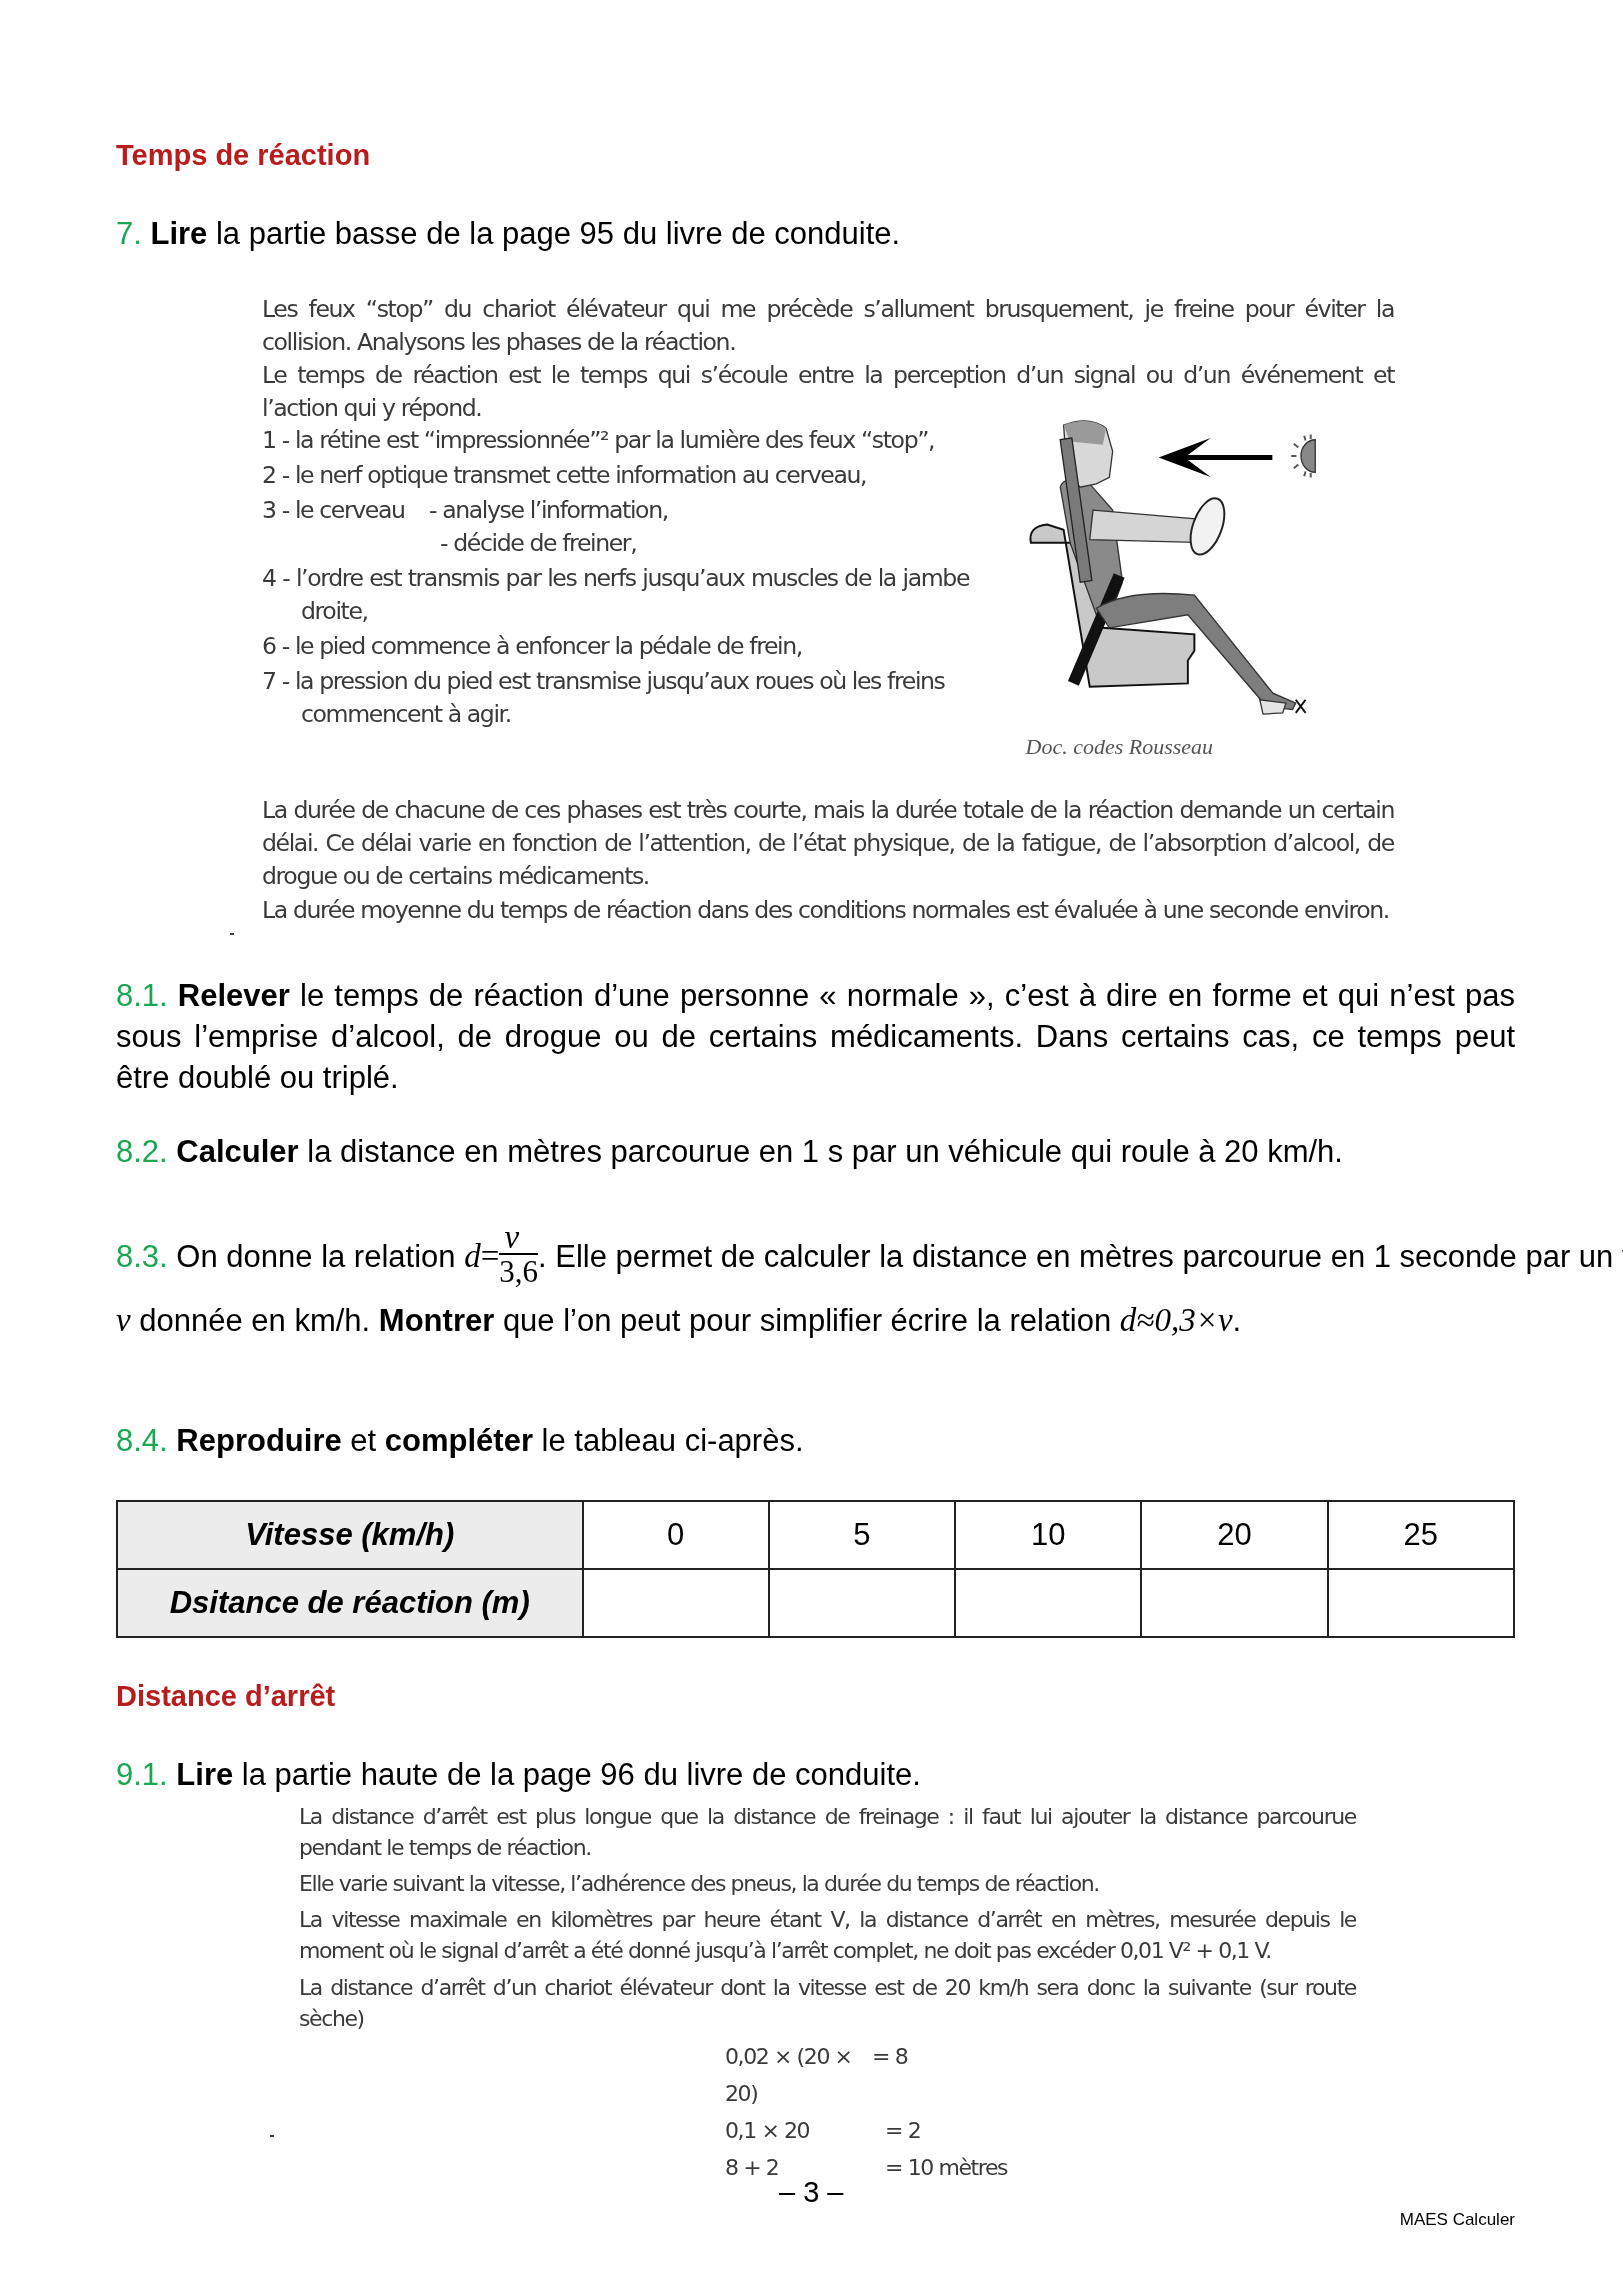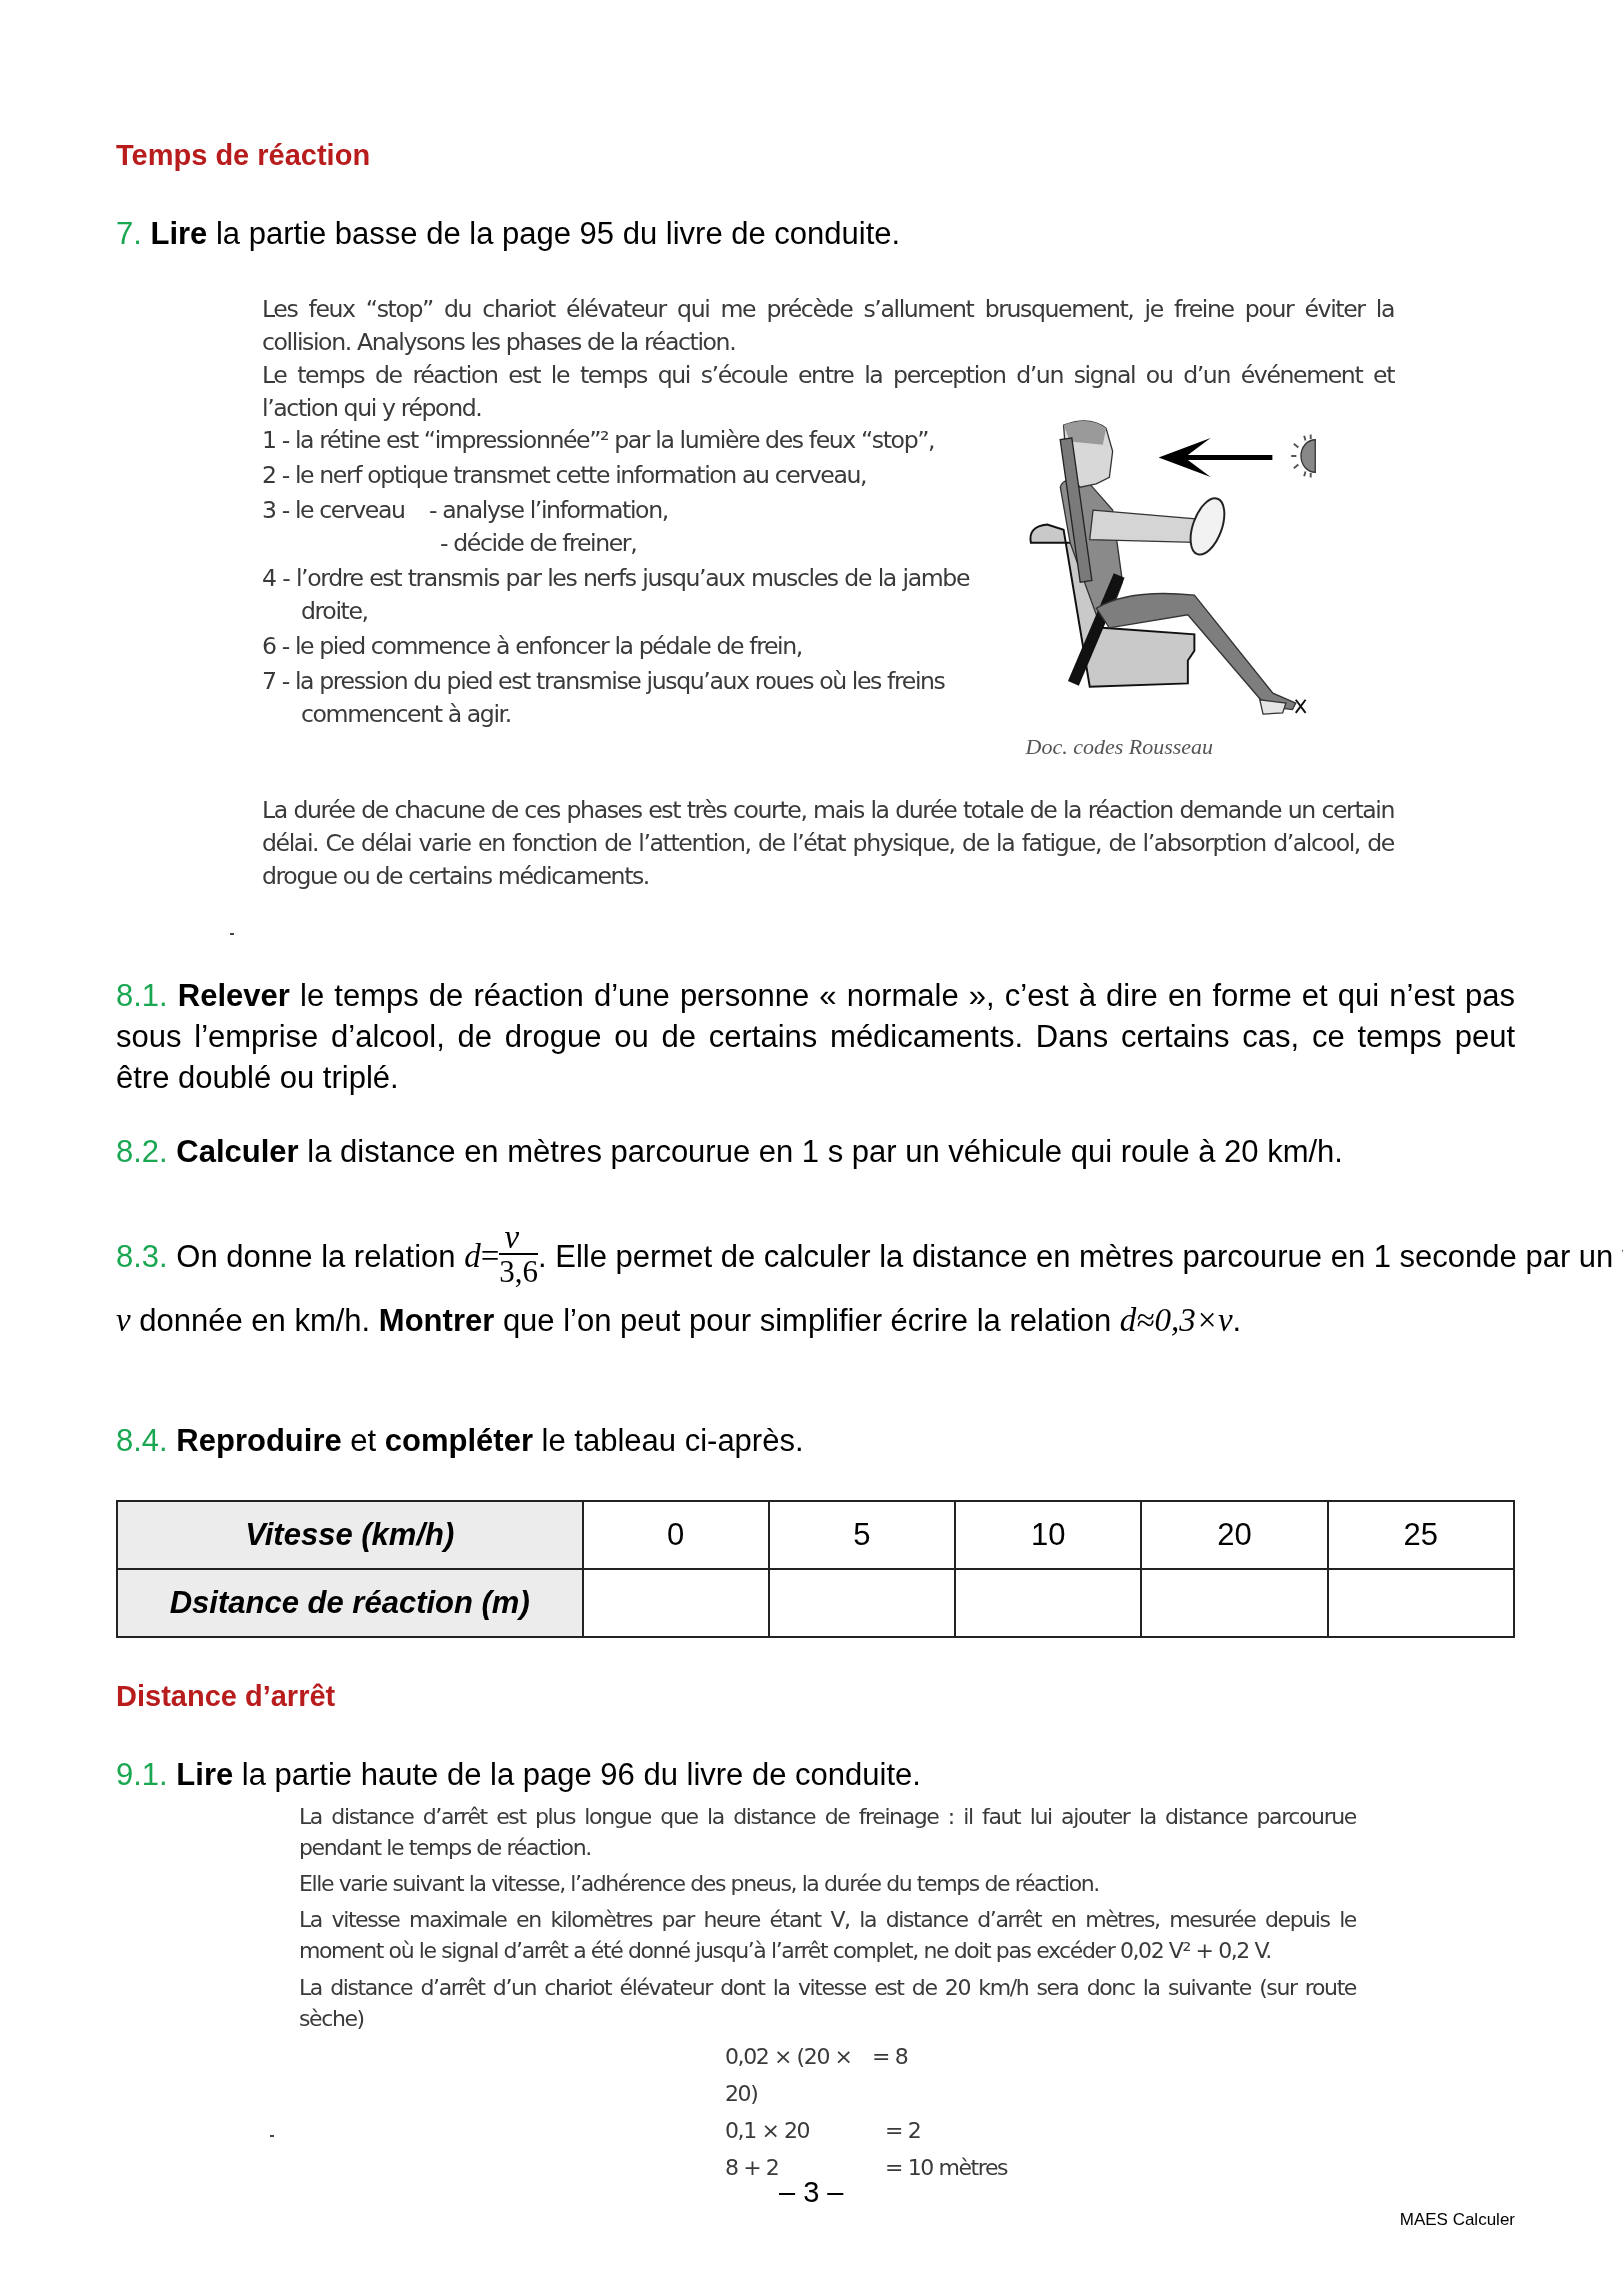--- a/index.html
+++ b/index.html
@@ -92,20 +92,21 @@
         <line x1="38" y1="2" x2="38" y2="9"></line>
         <line x1="28" y1="66" x2="30" y2="59"></line>
         <line x1="38" y1="68" x2="38" y2="61"></line>
     </g>
   </svg>
   <div class="caption">Doc. codes Rousseau</div>
 </div>
 
 <div class="excerpt" style="left:262px; top:794px; width:1132px;">
   <p class="justify">La durée de chacune de ces phases est très courte, mais la durée totale de la réaction demande un certain délai. Ce délai varie en fonction de l’attention, de l’état physique, de la fatigue, de l’absorption d’alcool, de drogue ou de certains médicaments.</p>
+  <p style="margin-top:1.3px;">La durée moyenne du temps de réaction dans des conditions normales est évaluée à une seconde environ.</p>
 </div>
 <div class="tick" style="left:230px; top:933px;"></div>
 
 <div class="q justify" style="top:975px; width:1399px;">
   <span class="green">8.1.</span>
   <b>Relever</b>
   <span>le temps de réaction d’une personne « normale », c’est à dire en forme et qui n’est pas sous l’emprise d’alcool, de drogue ou de certains médicaments. Dans certains cas, ce temps peut être doublé ou triplé.</span>
 </div>
 
 <div class="q" style="top:1131px;">
@@ -164,21 +165,21 @@
 
 <div class="q" style="top:1754px;">
   <span class="green">9.1.</span>
   <b>Lire</b>
   <span>la partie haute de la page 96 du livre de conduite.</span>
 </div>
 
 <div class="excerpt" style="left:299px; top:1801px; width:1057px; font-size:22px; line-height:31px;">
   <p class="justify">La distance d’arrêt est plus longue que la distance de freinage : il faut lui ajouter la distance parcourue pendant le temps de réaction.</p>
   <p style="margin-top:5.2px;">Elle varie suivant la vitesse, l’adhérence des pneus, la durée du temps de réaction.</p>
-  <p class="justify" style="margin-top:5.2px;">La vitesse maximale en kilomètres par heure étant V, la distance d’arrêt en mètres, mesurée depuis le moment où le signal d’arrêt a été donné jusqu’à l’arrêt complet, ne doit pas excéder 0,02 V² + 0,2 V.</p>
+  <p class="justify" style="margin-top:5.2px;">La vitesse maximale en kilomètres par heure étant V, la distance d’arrêt en mètres, mesurée depuis le moment où le signal d’arrêt a été donné jusqu’à l’arrêt complet, ne doit pas excéder 0,01 V² + 0,1 V.</p>
   <p class="justify" style="margin-top:5.2px;">La distance d’arrêt d’un chariot élévateur dont la vitesse est de 20 km/h sera donc la suivante (sur route sèche)</p>
 </div>
 <div class="excerpt" style="left:725px; top:2038px; font-size:22px; line-height:37px;">
   <div style="display:grid; grid-template-columns:160px auto;">
     <span>0,02 × (20 × 20)</span>
       <span style="margin-left:-13px;">= 8</span>
     <span>0,1 × 20</span>
       <span>= 2</span>
     <span>8 + 2</span>
       <span>= 10 mètres</span>

